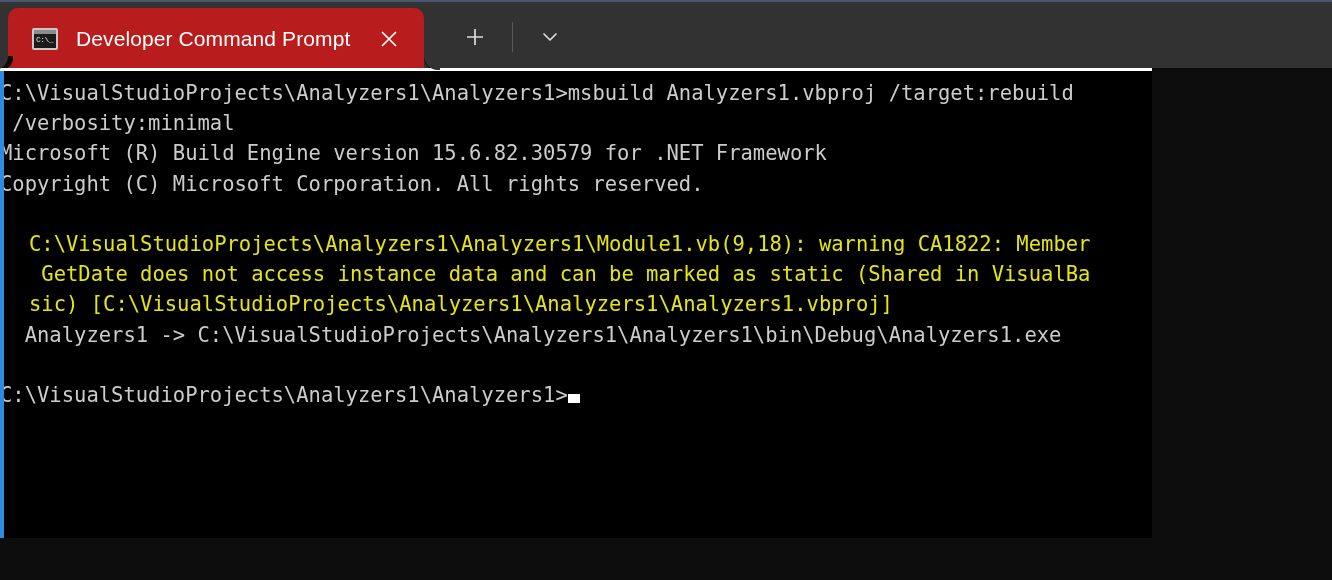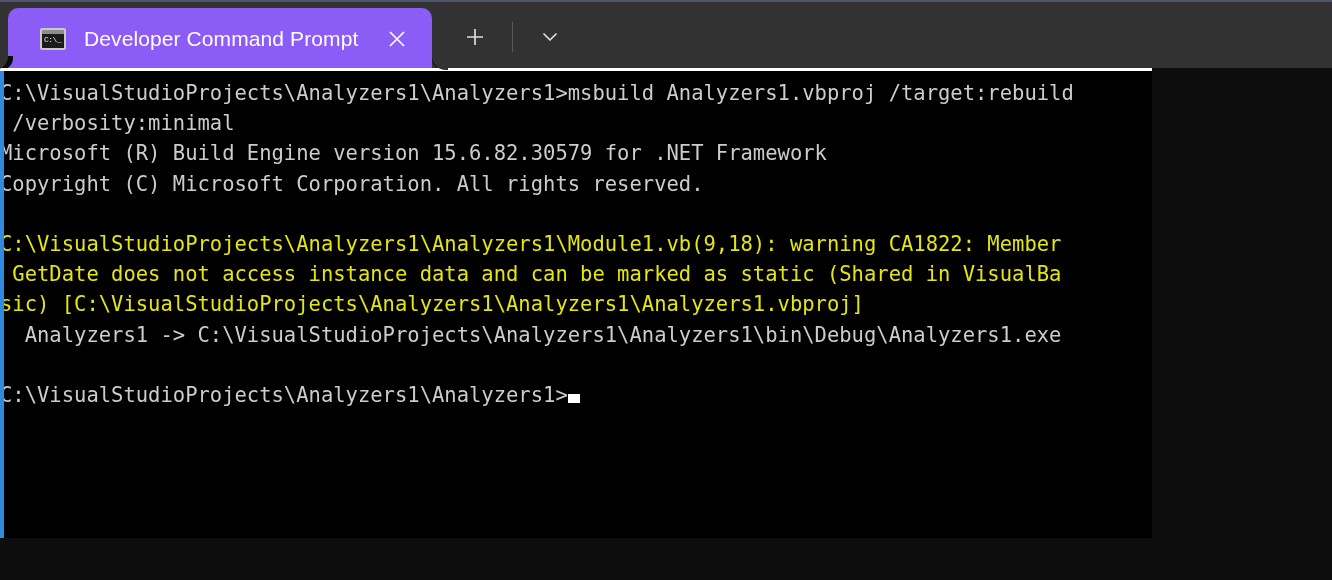--- a/index.html
+++ b/index.html
@@ -39,22 +39,22 @@
     height: 66px;
     display: flex;
     align-items: flex-end;
   }
 
   .tab {
     position: relative;
     display: flex;
     align-items: center;
     height: 62px;
-    padding: 0 14px 0 32px;
-    background: #8b5cf6;
+    padding: 0 14px 0 24px;
+    background: #b91c1c;
     border-radius: 10px 10px 0 0;
     box-sizing: border-box;
     margin-left: 8px;
     color: #ffffff;
   }
 
   
   .tab::before,
   .tab::after {
     content: "";
@@ -176,21 +176,21 @@
     width: 1332px;
     font-family: "DejaVu Sans Mono", "Liberation Mono", monospace;
     font-size: 20.5px;
     line-height: 30.2px;
     letter-spacing: 0px;
     white-space: pre;
     color: #cccccc;
   }
   .line { height: 30.2px; }
   .c-white  { color: #cccccc; }
-  .c-yellow { color: #e5e510; }
+  .c-yellow { color: #e5e510; padding-left: 29px; }
 
   .cursor {
     display: inline-block;
     width: 12px;
     height: 9px;
     background: #ffffff;
     vertical-align: -1px;
   }
 
   .footer {

